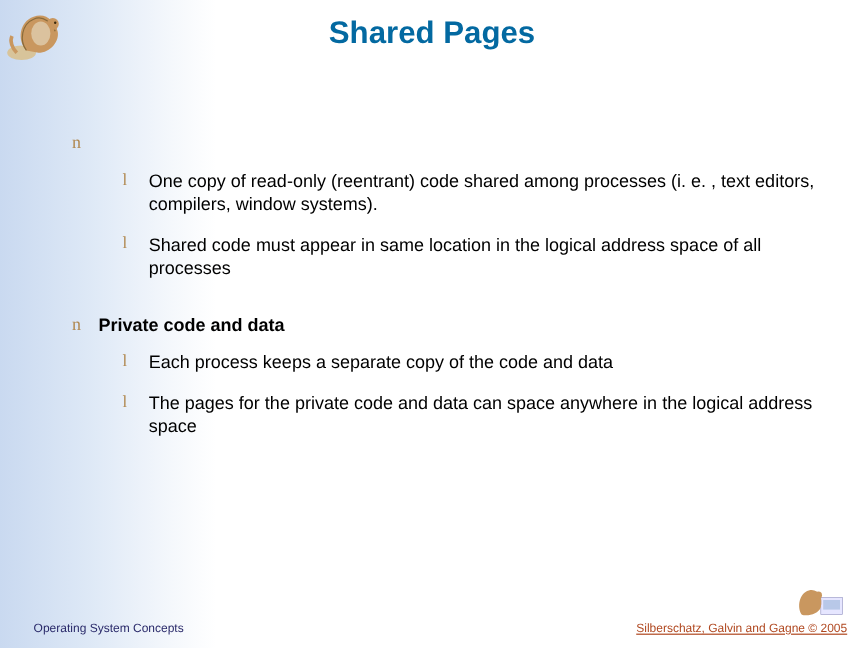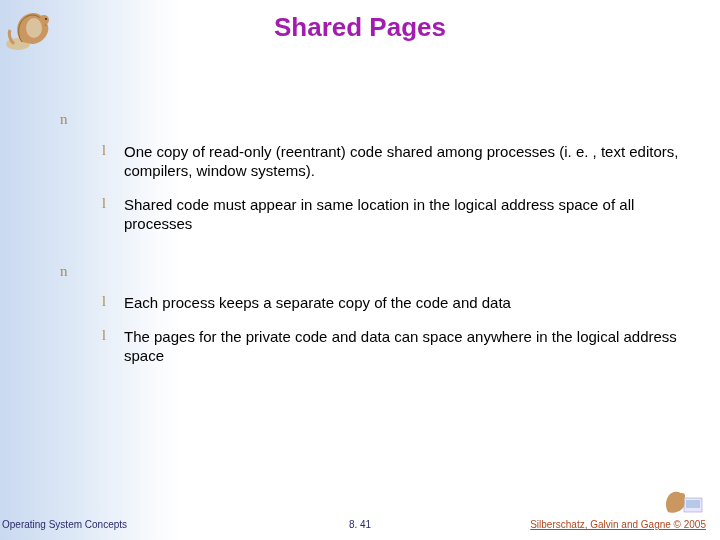--- a/index.html
+++ b/index.html
@@ -27,21 +27,21 @@
     width: 64px; height: 48px;
     z-index: 2;
   }
   .logo svg { width: 100%; height: 100%; }
   .title {
     position: absolute;
     top: 12px; left: 0; right: 0;
     text-align: center;
     font-size: 26px;
     font-weight: bold;
-    color: #a21caf;
+    color: #0369a1;
     z-index: 2;
   }
   .content {
     position: absolute;
     top: 110px;
     left: 60px;
     right: 40px;
     z-index: 2;
     font-size: 15px;
     line-height: 1.3;
@@ -68,21 +68,21 @@
   .sub-text { flex: 1; }
   .footer {
     position: absolute;
     bottom: 10px;
     left: 0; right: 0;
     height: 20px;
     z-index: 2;
   }
   .footer-left {
     position: absolute;
-    left: 2px; bottom: 0;
+    left: 28px; bottom: 0;
     font-size: 10px;
     color: #2a2a6a;
     margin-top: 44px;
   }
   .footer-center {
     position: absolute;
     left: 0; right: 0; bottom: 0;
     text-align: center;
     font-size: 10px;
     color: #2a2a6a;
@@ -136,20 +136,21 @@
       <div class="sub-item">
         <span class="l-bullet">l</span>
         <span class="sub-text">Shared code must appear in same location in the logical address space of all processes</span>
       </div>
     </div>
   </div>
 
   <div class="top-item">
     <div class="top-row">
       <span class="n-bullet">n</span>
+      <span class="top-label">Private code and data</span>
     </div>
     <div class="sub-list">
       <div class="sub-item">
         <span class="l-bullet">l</span>
         <span class="sub-text">Each process keeps a separate copy of the code and data</span>
       </div>
       <div class="sub-item">
         <span class="l-bullet">l</span>
         <span class="sub-text">The pages for the private code and data can space anywhere in the logical address space</span>
       </div>
@@ -162,15 +163,14 @@
   <svg viewBox="0 0 44 32">
     <rect x="22" y="14" width="18" height="14" fill="#e6e6ff" stroke="#9090c0" stroke-width="0.5"></rect>
     <rect x="24" y="16" width="14" height="8" fill="#b8c8e8"></rect>
     <path d="M6 28 C 2 22, 4 10, 12 8 C 20 6, 24 14, 22 22 C 20 28, 10 30, 6 28 Z" fill="#c9975f"></path>
     <circle cx="20" cy="12" r="3" fill="#c9975f"></circle>
   </svg>
 </div>
 
 <div class="footer">
   <div class="footer-left">Operating System Concepts</div>
-  <div class="footer-center">8. 41</div>
   <div class="footer-right">Silberschatz, Galvin and Gagne © 2005</div>
 </div>
 
 </body></html>

